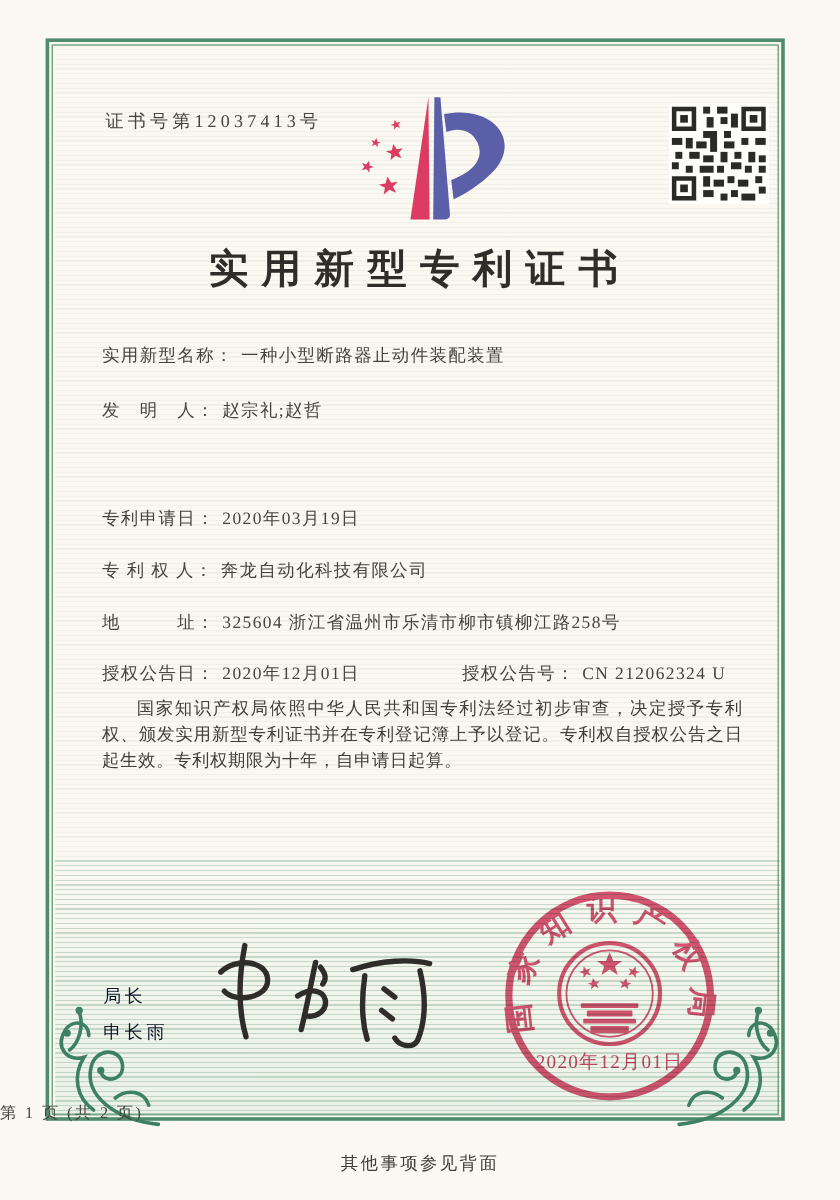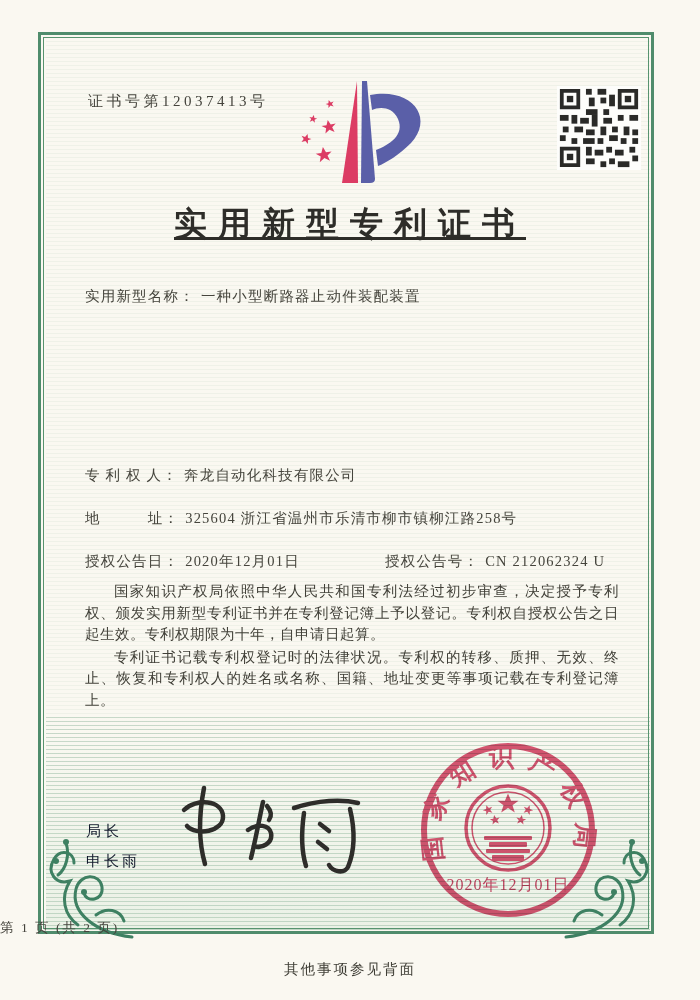--- a/index.html
+++ b/index.html
@@ -23,21 +23,21 @@
     position:absolute; left:46px; right:50px; bottom:70px; height:215px;
     background-image:repeating-linear-gradient(0deg, rgba(105,158,126,0.35) 0 1px, rgba(255,255,255,0) 1px 4px),
       linear-gradient(to top, rgba(205,228,210,0.40), rgba(205,228,210,0));
     opacity:.85; pointer-events:none;
   }
   .cert-no { position:absolute; left:88px; top:92px; font-size:15px; letter-spacing:3.5px; color:#45443d; }
   .logo { position:absolute; left:283px; top:73px; }
   .qr { position:absolute; left:557px; top:86px; }
   .title {
     position:absolute; left:0; top:202px; width:700px; text-align:center;
-    font-size:33px; font-weight:bold; letter-spacing:11px; color:#2e2d29;text-decoration:underline;
+    font-size:33px; font-weight:bold; letter-spacing:11px; color:#2e2d29;
   }
   .field { position:absolute; left:85px; width:540px; font-size:14.5px; letter-spacing:1.2px; color:#45443c; white-space:nowrap; }
   .field .lbl { margin-right:6px; }
   .grant-no { position:absolute; left:300px; top:0; white-space:nowrap; }
   .paras {
     position:absolute; left:85px; top:581px; width:534px;
     font-size:14.5px; line-height:21.5px; color:#403f37;
     text-align:justify; letter-spacing:0.5px;
   }
   .paras p { margin:0 0 1px 0; text-indent:2em; word-break:break-all; }
@@ -157,36 +157,41 @@
       <rect x="21" y="26" width="4" height="2"></rect>
         <rect x="26" y="24" width="2" height="2"></rect>
     </g>
   </svg>
 
   <div class="title">实用新型专利证书</div>
 
   <div class="field" style="top:287px">
     <span class="lbl">实用新型名称：</span><span>一种小型断路器止动件装配装置</span>
   </div>
+  <div class="field" style="top:333px">
+    <span class="lbl">发　明　人：</span><span>赵宗礼;赵哲</span>
+  </div>
+  <div class="field" style="top:423px">
+    <span class="lbl">专利申请日：</span><span>2020年03月19日</span>
+  </div>
   <div class="field" style="top:466px">
     <span class="lbl">专 利 权 人：</span><span>奔龙自动化科技有限公司</span>
   </div>
   <div class="field" style="top:509px">
     <span class="lbl">地　　　址：</span><span>325604 浙江省温州市乐清市柳市镇柳江路258号</span>
   </div>
   <div class="field" style="top:552px">
     <span class="lbl">授权公告日：</span><span>2020年12月01日</span>
     <span class="grant-no">
       <span class="lbl">授权公告号：</span><span>CN 212062324 U</span>
     </span>
   </div>
 
   <div class="paras">
     <p>国家知识产权局依照中华人民共和国专利法经过初步审查，决定授予专利权、颁发实用新型专利证书并在专利登记簿上予以登记。专利权自授权公告之日起生效。专利权期限为十年，自申请日起算。</p>
-    <p>专利证书记载专利权登记时的法律状况。专利权的转移、质押、无效、终止、恢复和专利权人的姓名或名称、国籍、地址变更等事项记载在专利登记簿上。</p>
   </div>
 
   <div class="director">
     <div>局长</div>
     <div>申长雨</div>
   </div>
 
   <svg class="signature" width="205" height="108" viewBox="0 0 205 108">
     <g fill="none" stroke="#2e2d2a" stroke-width="4.5" stroke-linecap="round" stroke-linejoin="round">
       <path d="M36,16 C31,42 30,68 37,92"></path>

